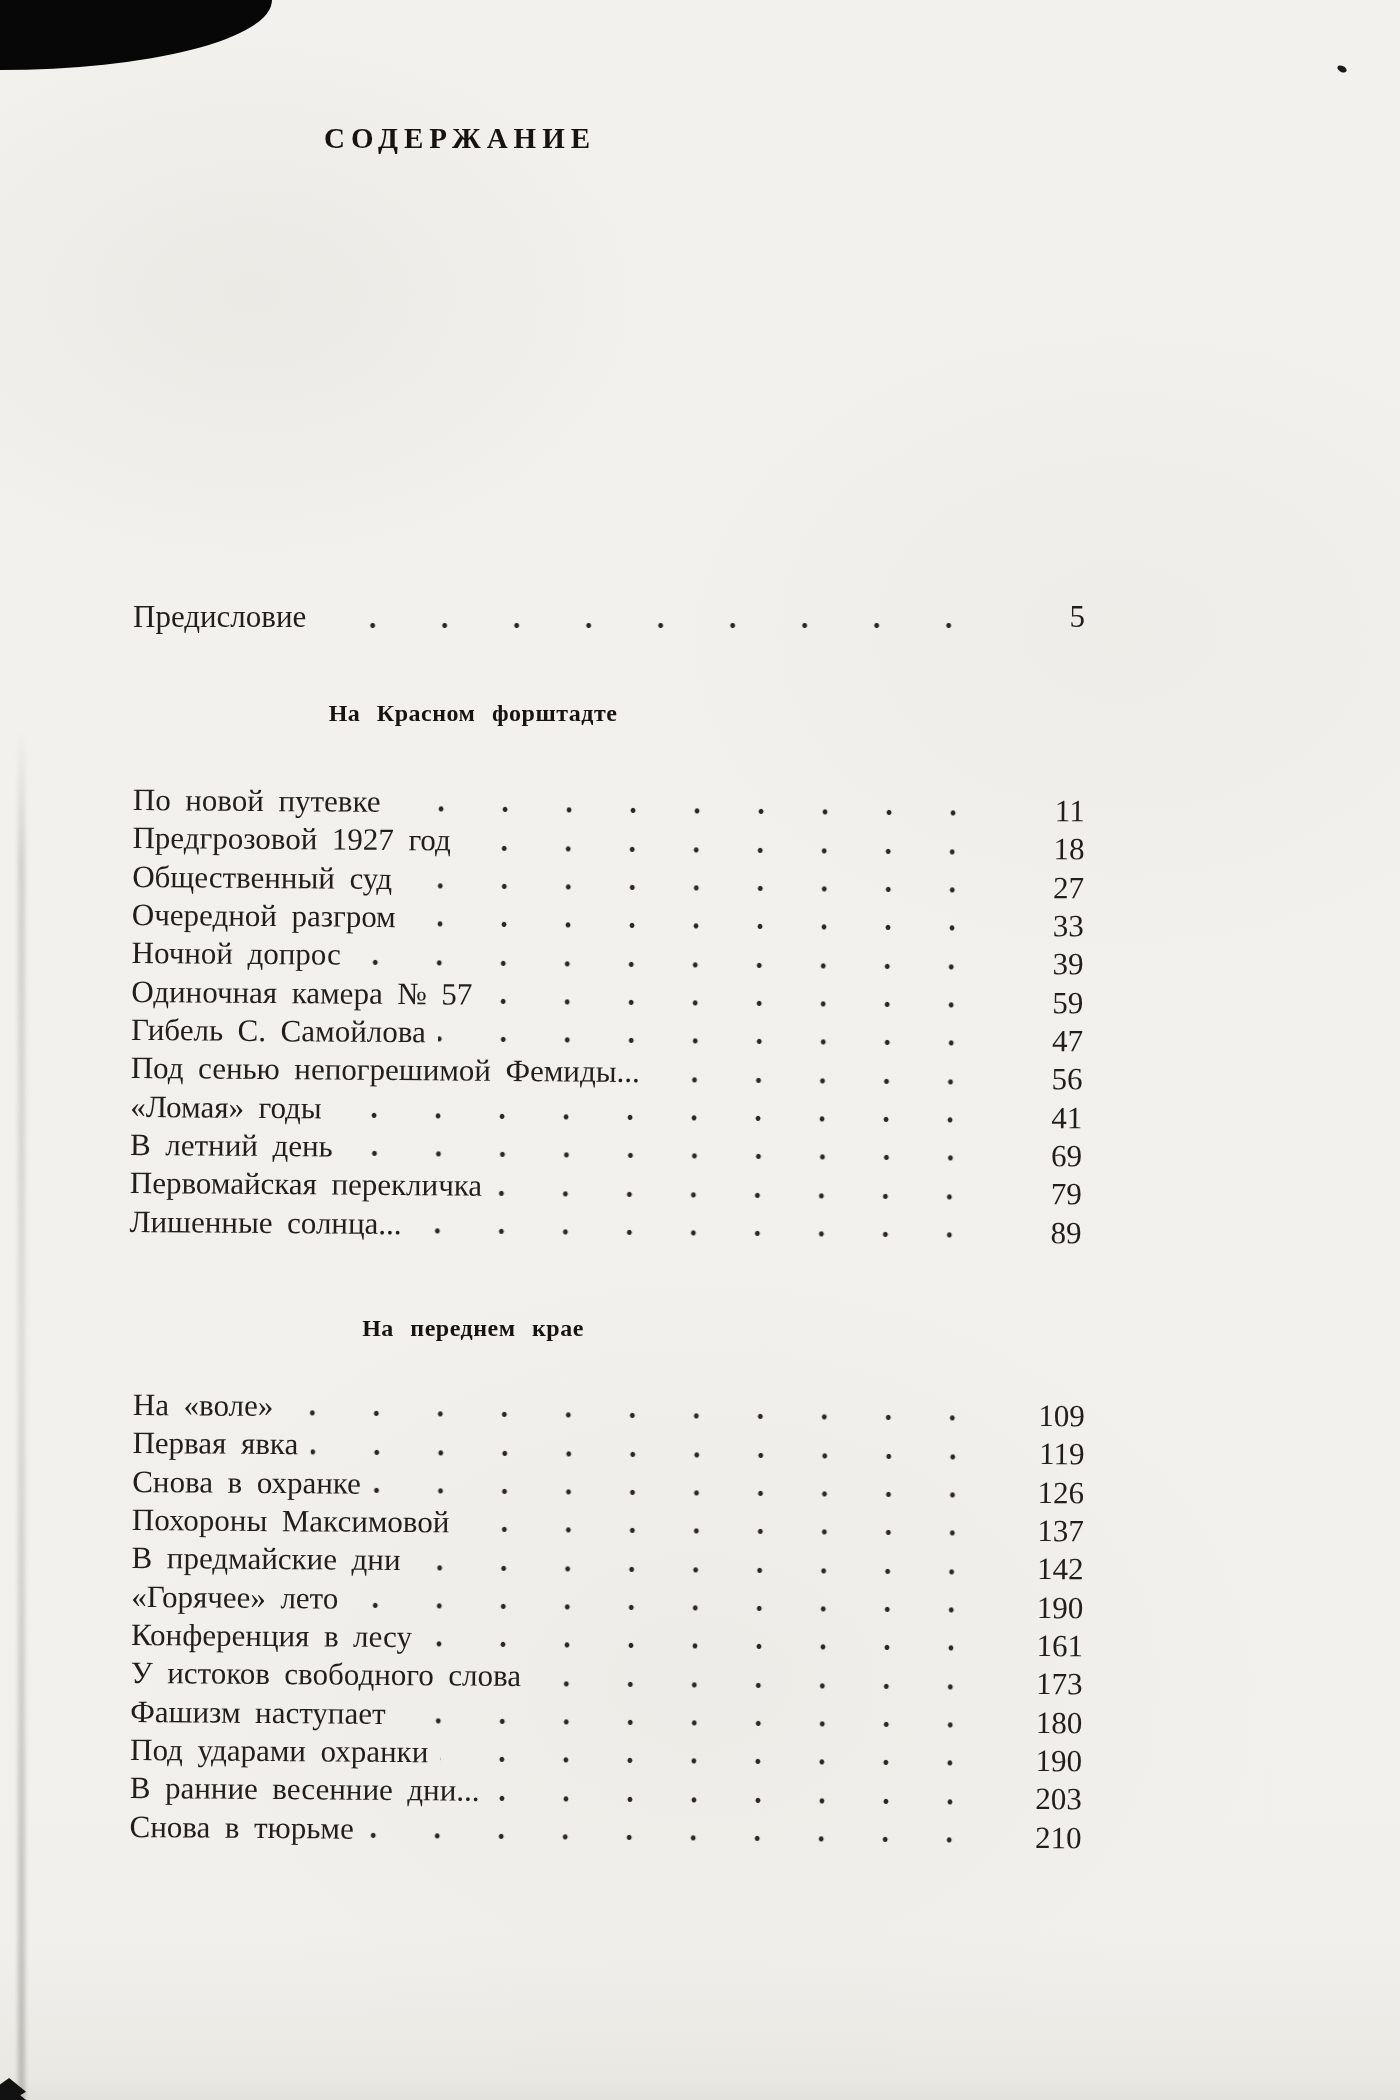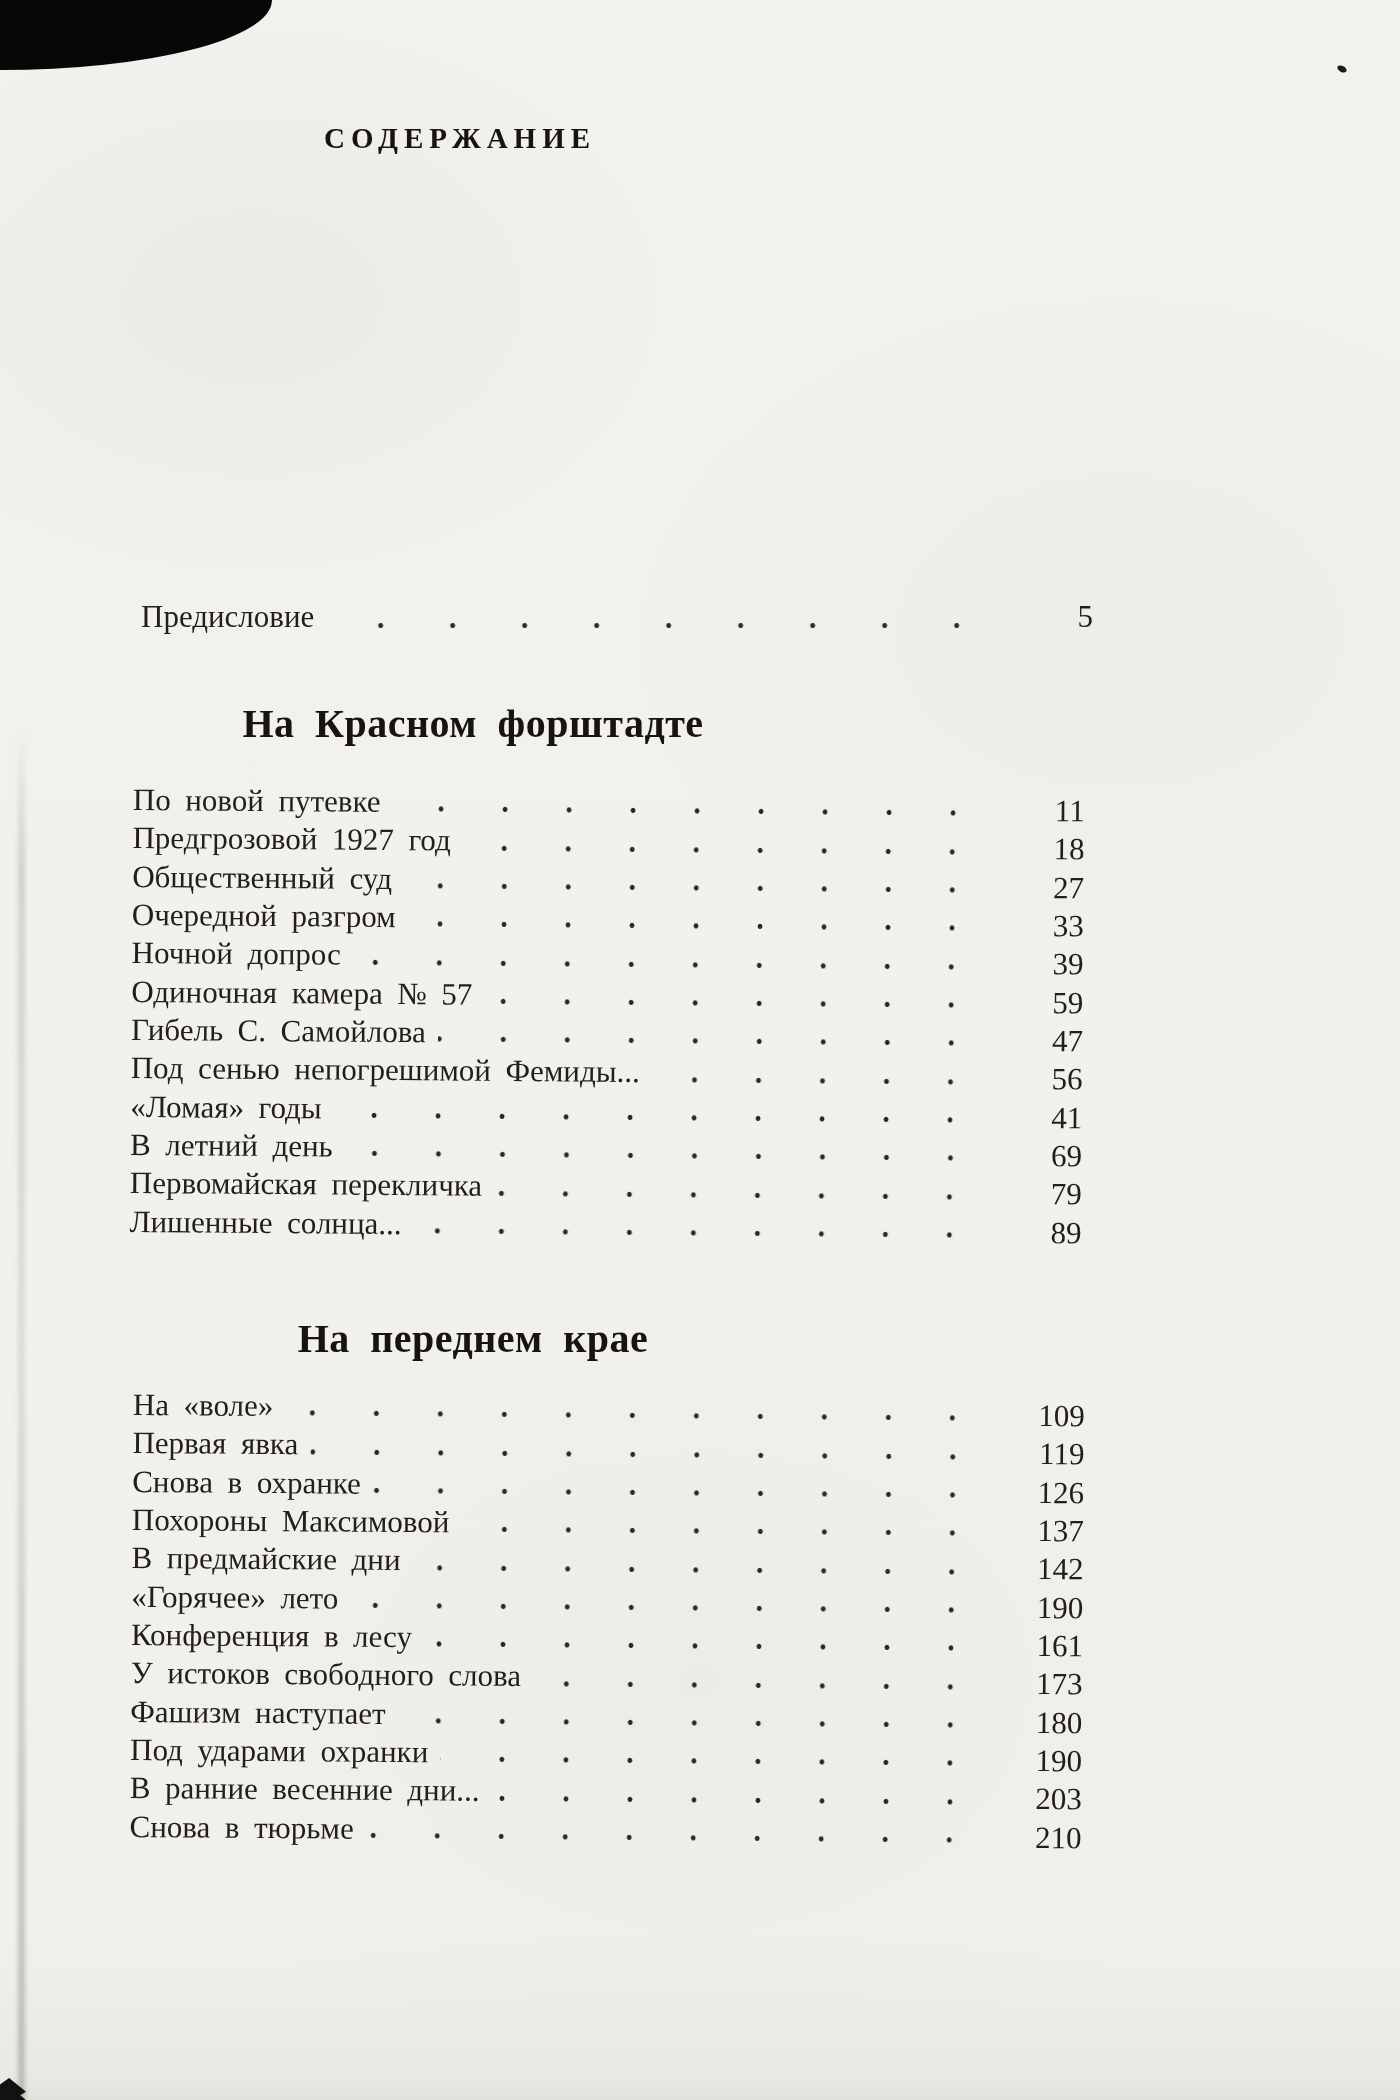--- a/index.html
+++ b/index.html
@@ -40,25 +40,25 @@
   }
 
   
   .page-title{
     position:absolute;left:130px;top:122px;width:660px;
     text-align:center;font-size:29px;font-weight:700;
     letter-spacing:6px;word-spacing:4px;color:#161310;
   }
   .preface-row{
     position:absolute;left:133px;top:598px;width:952px;height:42px;
-    display:flex;font-size:31px;margin-left:8px;
+    display:flex;font-size:31px;
   }
   .section-heading{
     position:absolute;left:133px;width:680px;
-    text-align:center;font-size:40px;font-weight:700;
+    text-align:center;font-size:24px;font-weight:700;
     word-spacing:10px;letter-spacing:0.5px;color:#161310;
   }
   .heading-1{top:700px;}
   .heading-2{top:1315px;}
 
   .toc-list{
     position:absolute;left:133px;width:952px;
     transform:rotate(0.45deg);transform-origin:left top;
   }
   .list-1{top:781px;}

